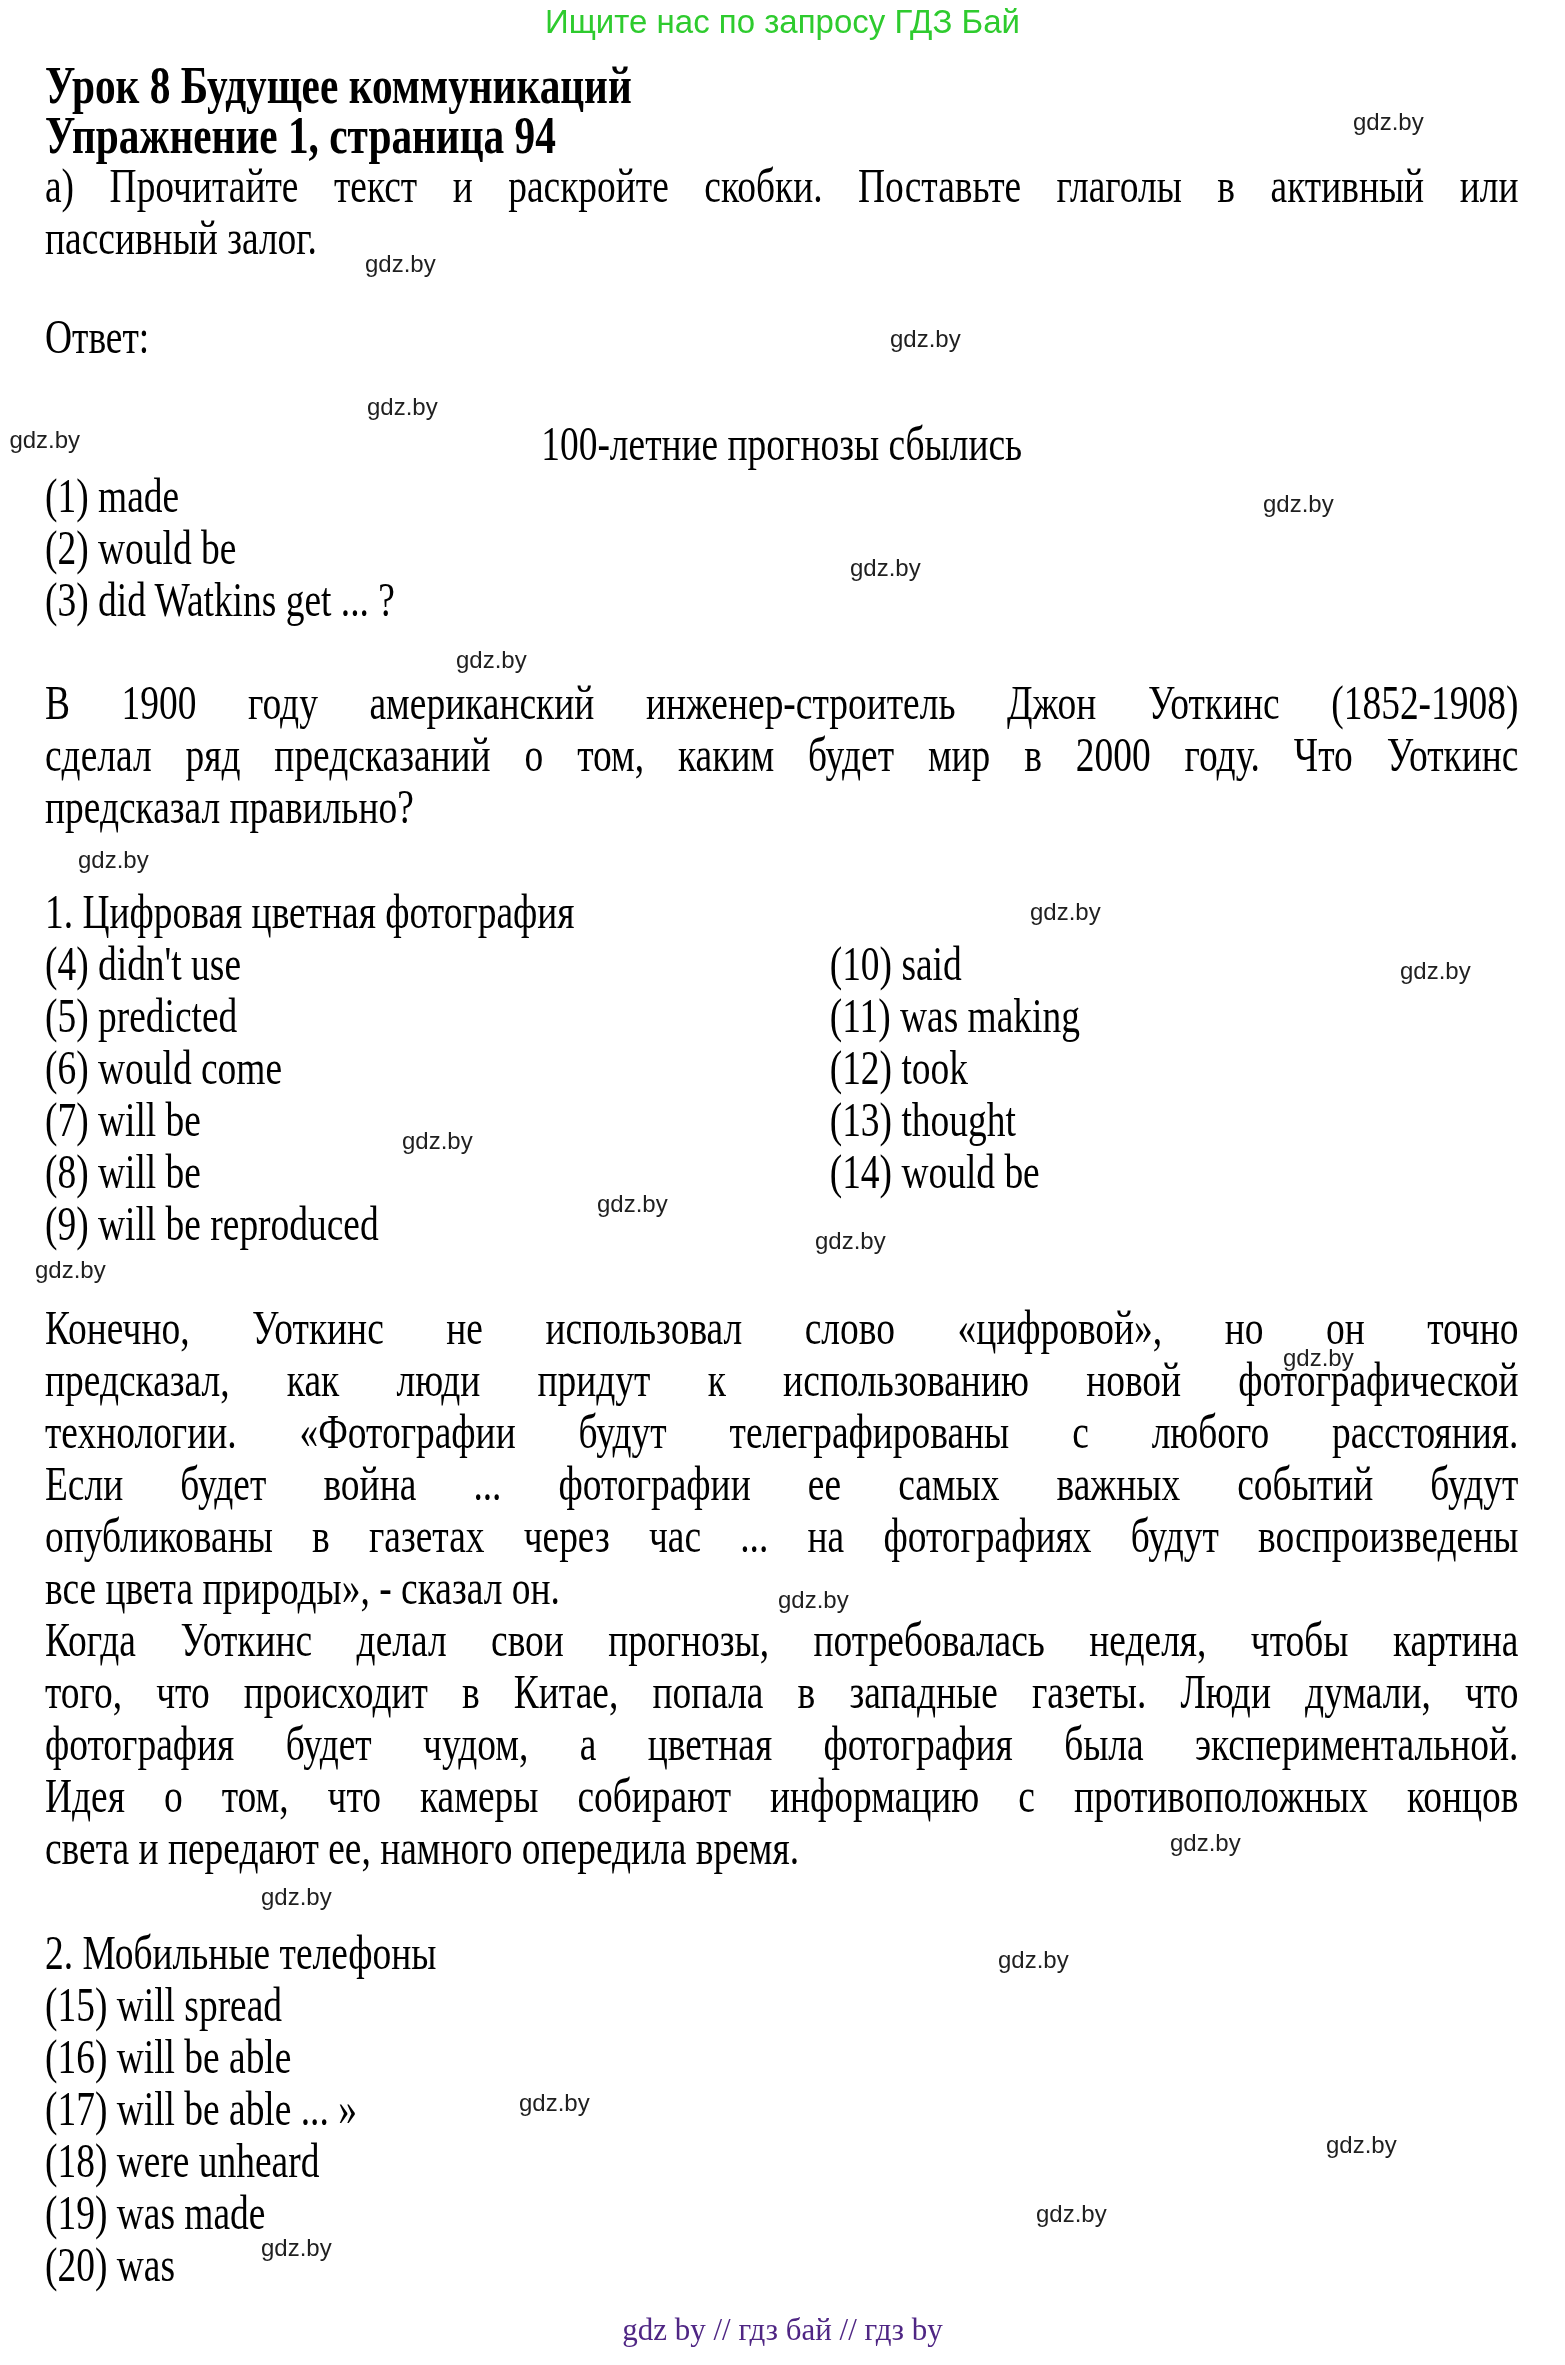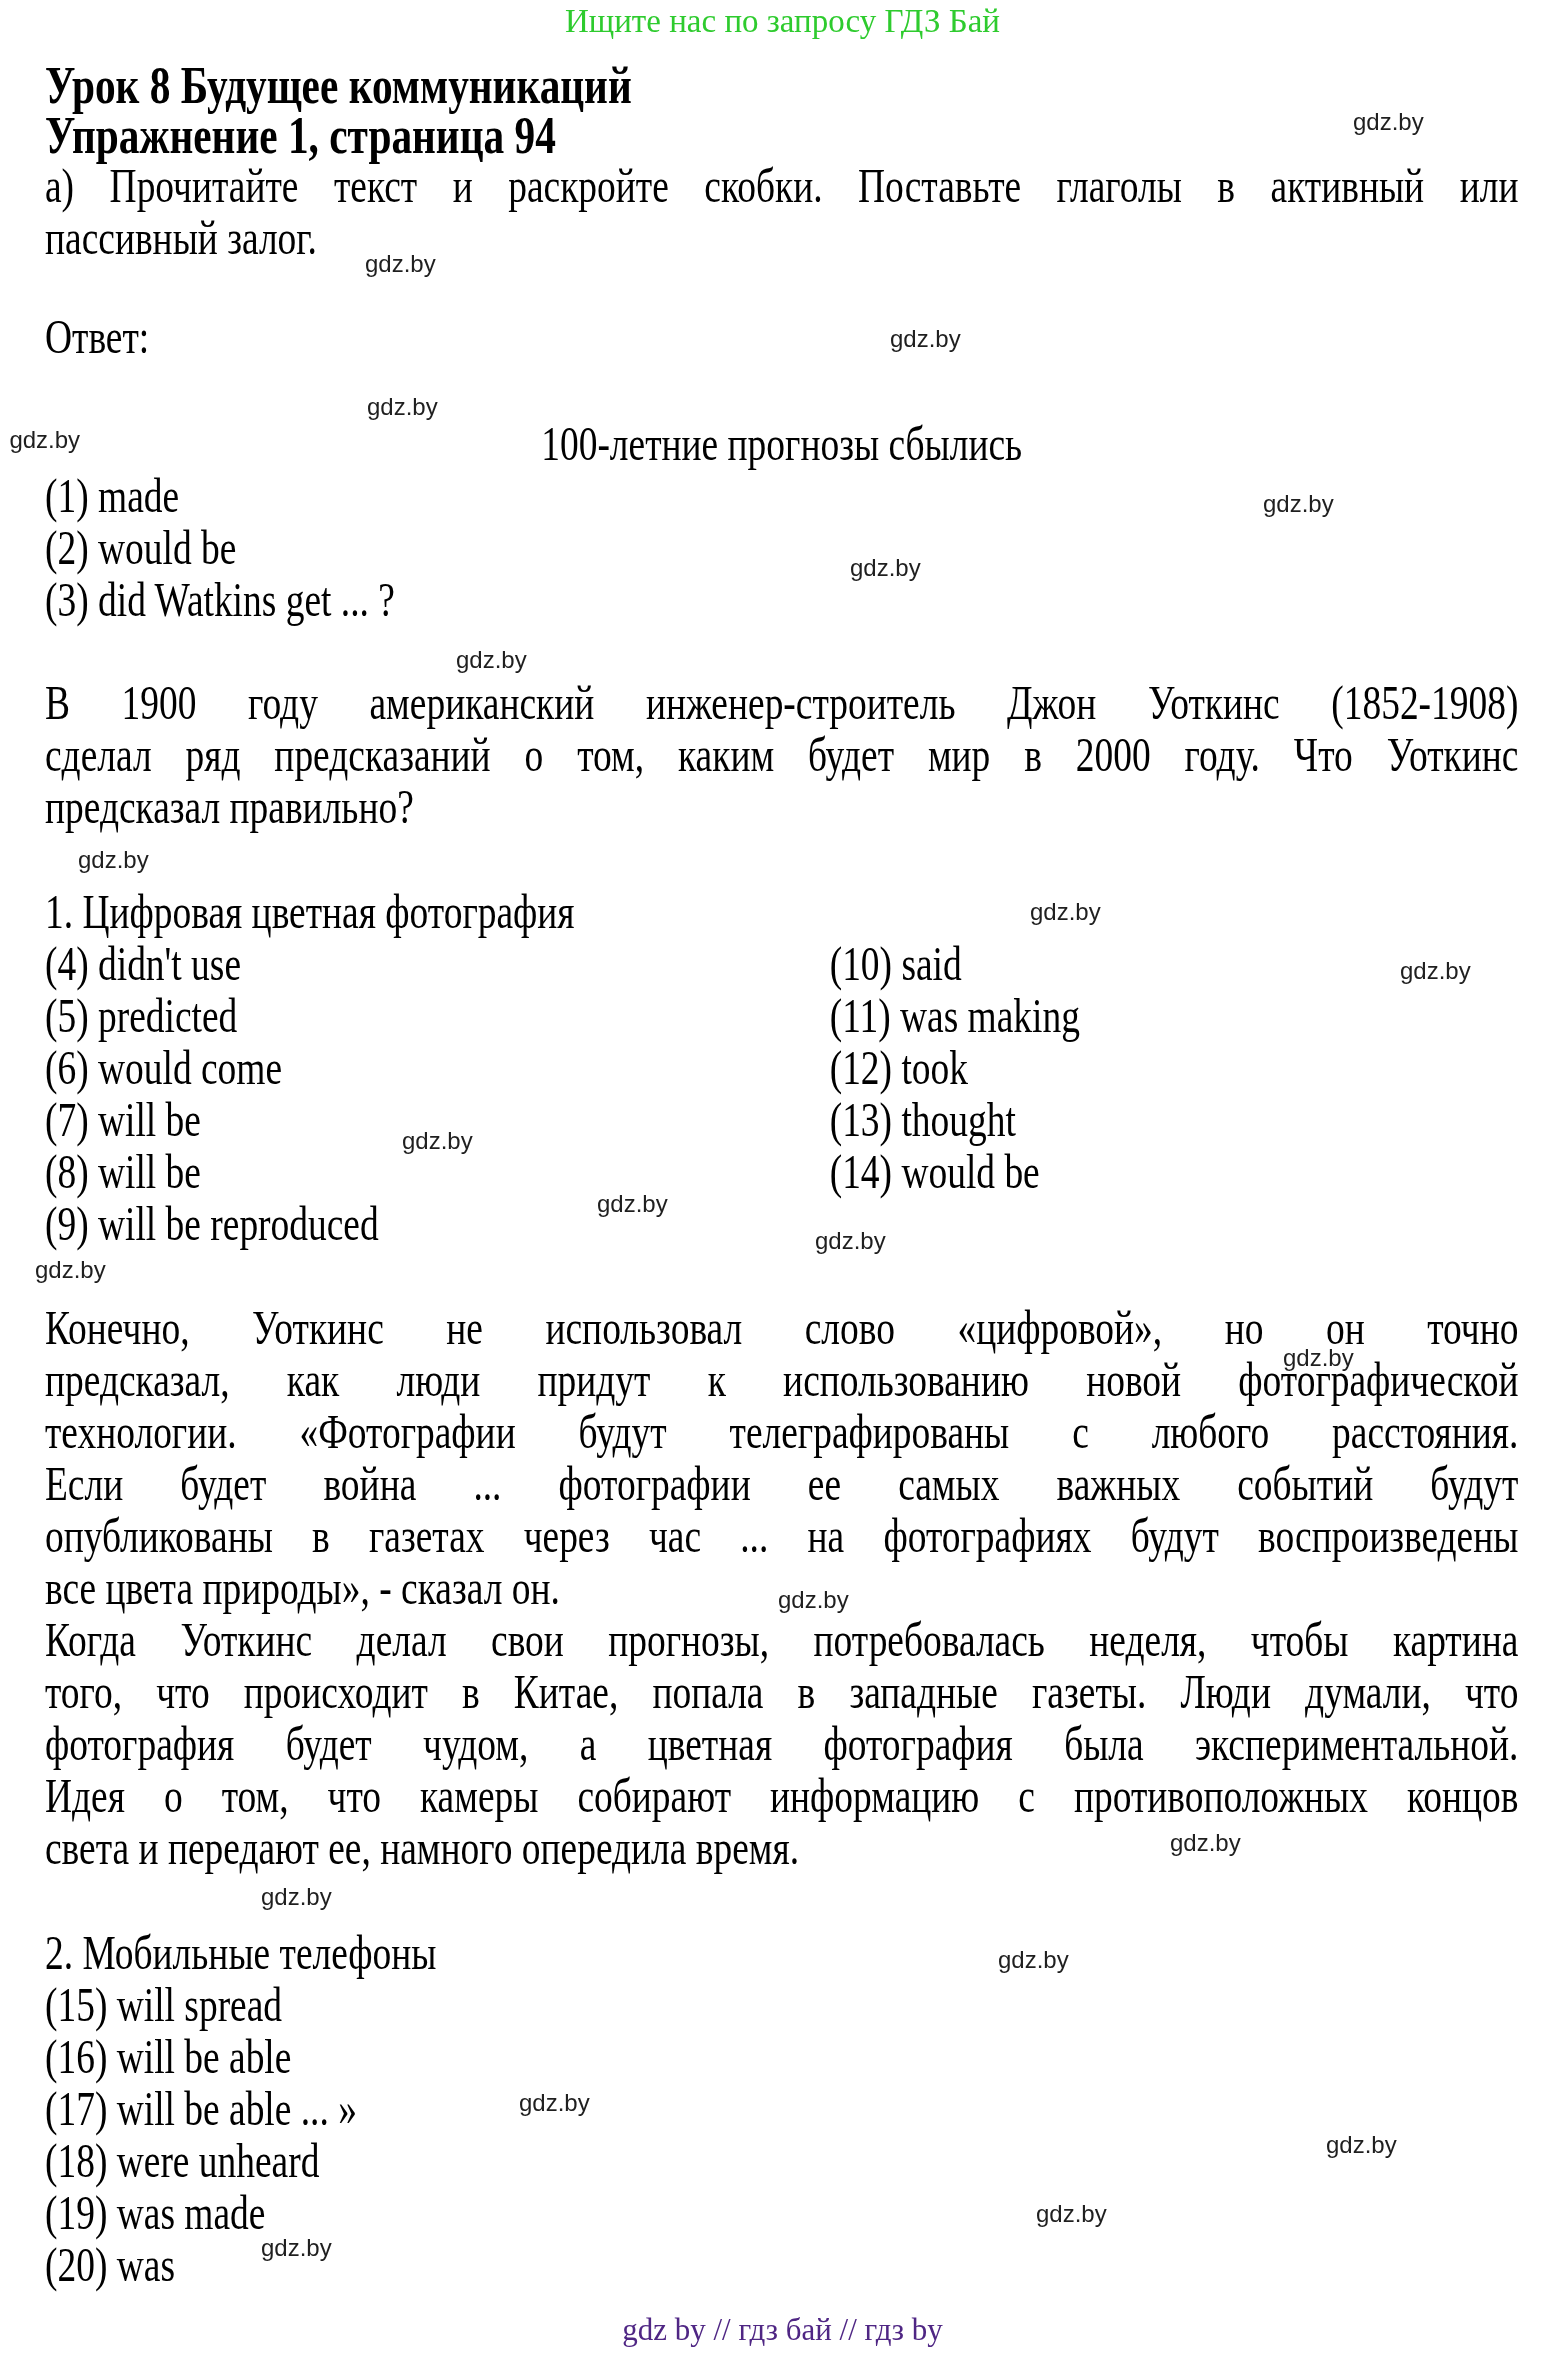--- a/index.html
+++ b/index.html
@@ -2,21 +2,21 @@
 <html style="--banner-green: #2ECB2E; --footer-purple: #4F2684; --watermark-gray: #1f1f1f;font-size:12.5px"><head>
 <meta charset="utf-8">
 <style>
   html,body { margin:0; padding:0; background:#ffffff; }
   .page {
     position:relative; width:1565px; height:2366px; background:#ffffff;
     overflow:hidden; font-family:"Liberation Serif", serif; color:#000;
   }
   .banner {
     padding-top:3.1px; text-align:center;
-    font-family:Liberation Serif, serif; font-size:33px; line-height:37px;
+    font-family:Liberation Sans, sans-serif; font-size:33px; line-height:37px;
     color:var(--banner-green, #2ECB2E); font-weight:400;
   }
   
   .squeeze {
     position:absolute; left:45px; top:41px; width:1889px;
     transform:scaleX(0.78); transform-origin:0 0;
   }
   .h-bold { font-size:53px; line-height:50px; font-weight:bold; margin:0; }
   #lesson-title { margin-top:18.7px; }
   .line { font-size:48px; line-height:52px; white-space:nowrap; }

